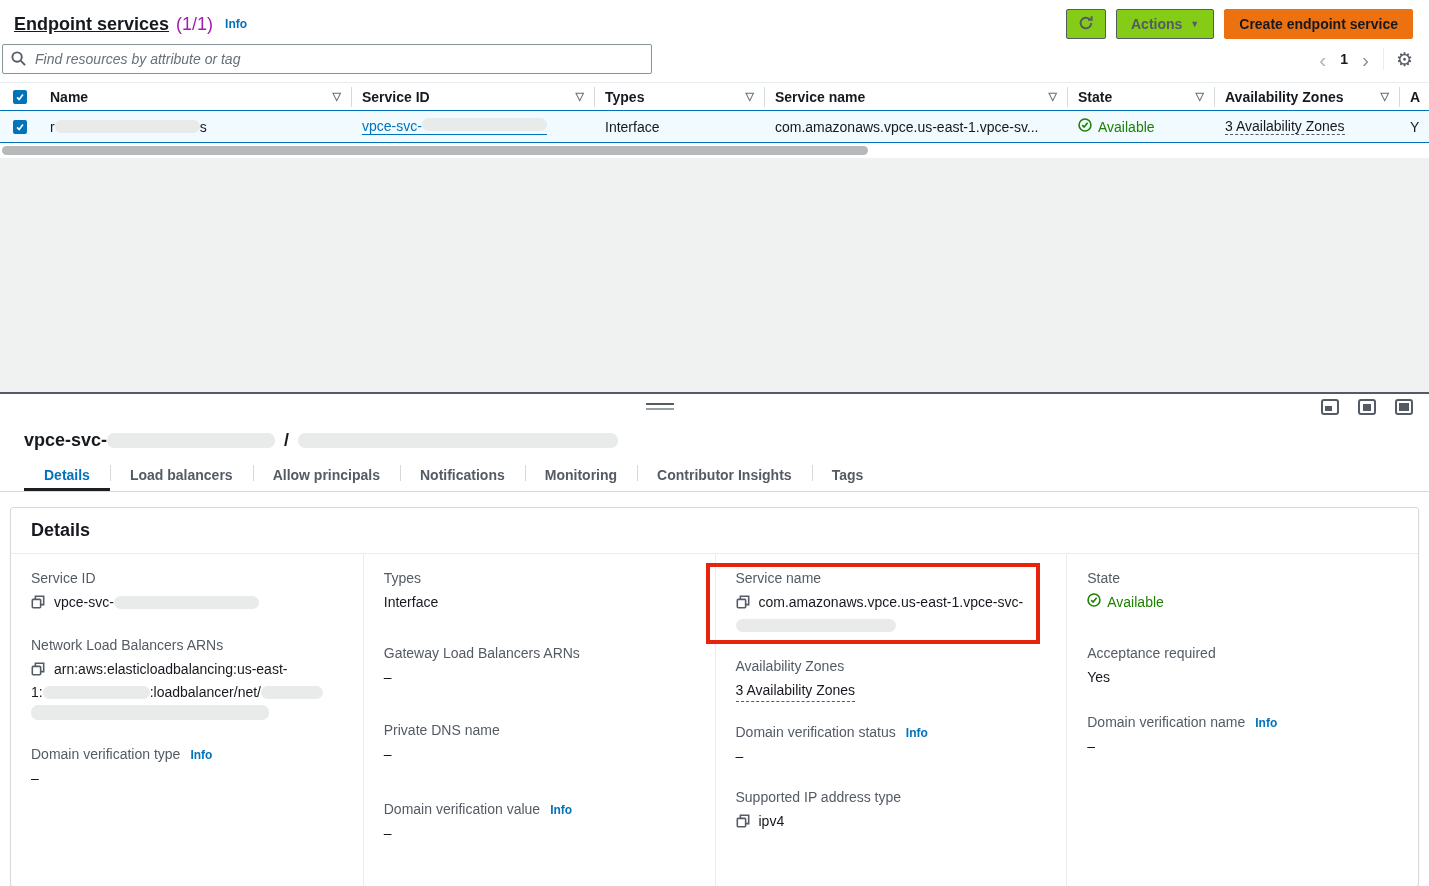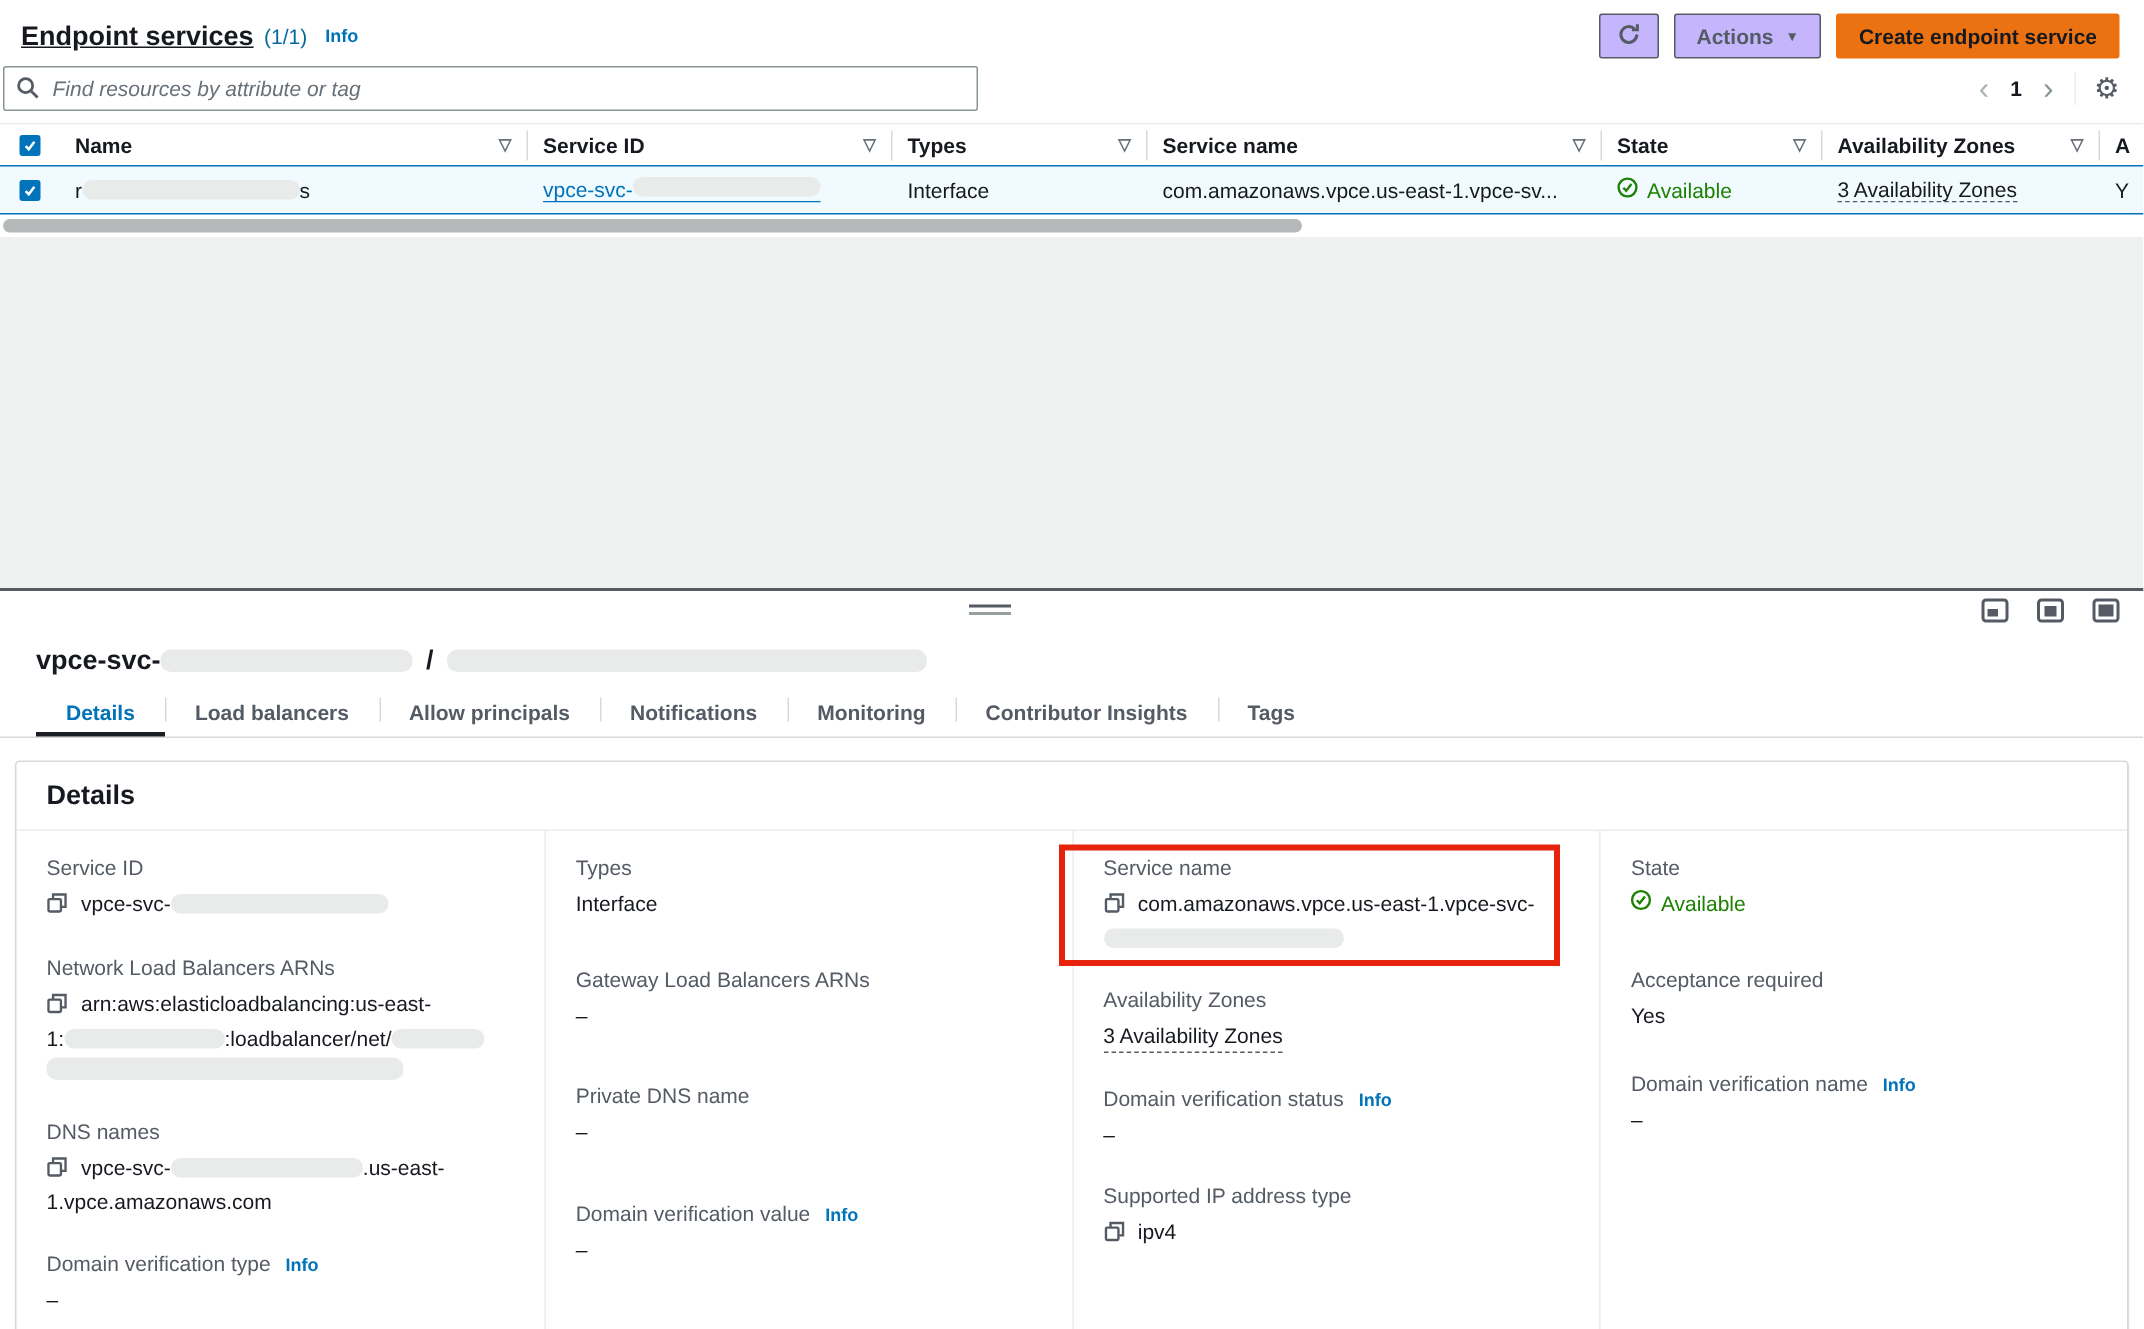--- a/index.html
+++ b/index.html
@@ -6,24 +6,24 @@
   body {
     margin: 0; width: 1429px; height: 886px; overflow: hidden;
     font-family: "Liberation Sans", sans-serif; color: #16191f; background: #fff;
     position: relative; font-size: 14px;
   }
   .redact { display:inline-block; background:#e9eaea; border-radius:7px; height:13px; vertical-align:-2px; }
 
   
   .header-bar { display:flex; align-items:center; padding:12px 16px 6px 14px; height:42px; }
   .page-title { font-size:18px; font-weight:bold;text-decoration:underline; }
-  .page-count { font-size:14px; color:#0369a1; margin-left:7px; }
+  .page-count { font-size:18px; color:#a21caf; margin-left:7px; }
   .info-link  { color:#0073bb; font-size:12px; font-weight:bold; margin-left:12px; cursor:pointer; }
   .header-actions { margin-left:auto; display:flex; gap:10px; align-items:center; }
-  .btn { border:1px solid #545b64; background:#c4b5fd; border-radius:2px; height:30px;
+  .btn { border:1px solid #545b64; background:#84cc16; border-radius:2px; height:30px;
          padding:0 14px; font-weight:bold; color:#545b64; font-size:14px;
          display:flex; align-items:center; gap:8px; cursor:pointer; }
   .btn-icon { width:40px; justify-content:center; padding:0; }
   .btn-primary { background:#ec7211; border-color:#ec7211; color:#16191f; }
   .caret { font-size:9px; color:#545b64; }
 
   .search-row { display:flex; align-items:center; padding:2px 16px 8px 2px; height:40px; }
   .search-box { position:relative; width:650px; }
   .search-box input { width:100%; height:30px; border:1px solid #879596; border-radius:2px;
       padding:0 10px 0 32px; font-style:italic; color:#16191f; font-size:14px;
@@ -288,32 +288,20 @@
                 <svg width="14" height="14" viewBox="0 0 16 16" fill="none" stroke="#545b64" stroke-width="1.8">
                   <rect x="1.5" y="5" width="9.5" height="9.5" rx="1"></rect>
                     <path d="M5 5V1.5h9.5V11h-3.5"></path>
                 </svg>
               </span><span>arn:aws:elasticloadbalancing:us-east-</span><br>
               <span>1:</span><span class="redact" style="width:107px"></span><span>:loadbalancer/net/</span><span class="redact" style="width:62px"></span><br>
               <span class="redact" style="width:238px; height:15px"></span>
             </div>
           </div>
           <div class="field">
-            <div class="field-label">DNS names</div>
-            <div class="field-value">
-              <span class="copy-btn">
-                <svg width="14" height="14" viewBox="0 0 16 16" fill="none" stroke="#545b64" stroke-width="1.8">
-                  <rect x="1.5" y="5" width="9.5" height="9.5" rx="1"></rect>
-                    <path d="M5 5V1.5h9.5V11h-3.5"></path>
-                </svg>
-              </span><span>vpce-svc-</span><span class="redact" style="width:128px"></span><span>.us-east-</span><br>
-              <span>1.vpce.amazonaws.com</span>
-            </div>
-          </div>
-          <div class="field">
             <div class="field-label">
               <span>Domain verification type</span>
               <span class="info-link" style="margin-left:0">Info</span>
             </div>
             <div class="field-value">–</div>
           </div>
         </div>
 
         <div class="colm">
           <div class="field">

